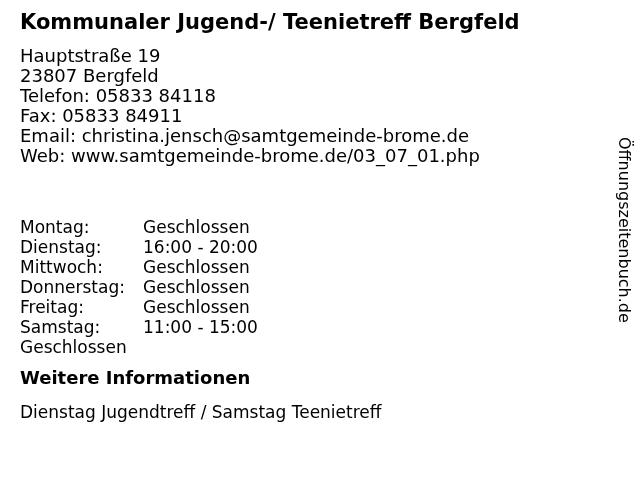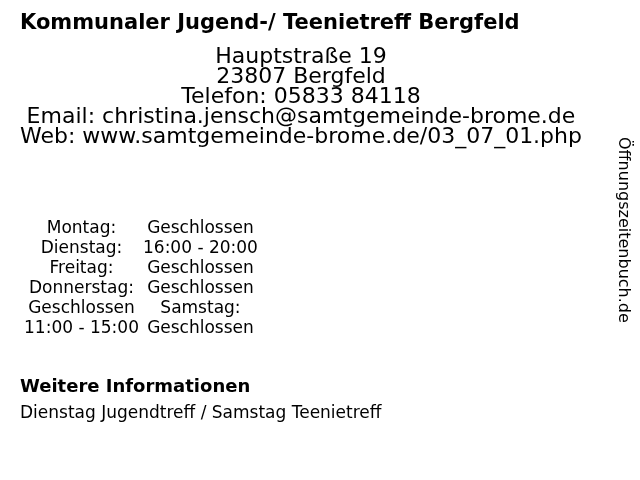--- a/index.html
+++ b/index.html
@@ -9,51 +9,50 @@
     background: #ffffff;
   }
   .page {
     position: relative;
     width: 640px;
     height: 438px;
     background: #ffffff;
     color: #000000;
     font-family: "DejaVu Sans", "Liberation Sans", sans-serif;
     overflow: hidden;
-    text-align: center;
   }
   .page-title {
     position: absolute;
     left: 20px;
     top: 10px;
     margin: 0;
     font-size: 21px;
     line-height: 25px;
     font-weight: 700;
     white-space: nowrap;
   }
   .contact-block {
     position: absolute;
     left: 20px;
     top: 46px;
-    font-size: 22px;
+    font-size: 18px;
     line-height: 20px;
   }
   .contact-block > div { white-space: nowrap; }
   .section-heading {
     position: absolute;
     left: 20px;
     margin: 0;
     font-size: 18px;
     line-height: 20px;
     font-weight: 700;
     white-space: nowrap;
   }
   .heading-hours { top: 183px; }
-  .heading-more  { top: 376px; }
+  .heading-more  { top: 368px; }
   .hours-table {
     position: absolute;
     left: 20px;
     top: 217px;
     display: grid;
     grid-template-columns: 123px auto;
     font-size: 17px;
     line-height: 20px;
   }
   .hours-table span { white-space: nowrap; }
@@ -80,34 +79,36 @@
 <body>
 
 <div class="page">
 
   <h1 class="page-title">Kommunaler Jugend-/ Teenietreff Bergfeld</h1>
 
   <div class="contact-block">
     <div>Hauptstraße 19</div>
     <div>23807 Bergfeld</div>
     <div>Telefon: 05833 84118</div>
+    <div>Fax: 05833 84911</div>
     <div>Email: christina.jensch@samtgemeinde-brome.de</div>
     <div>Web: www.samtgemeinde-brome.de/03_07_01.php</div>
   </div>
 
 
   <div class="hours-table">
     <span>Montag:</span>
     <span>Geschlossen</span>
     <span>Dienstag:</span>
     <span>16:00 - 20:00</span>
-    <span>Freitag:</span>
+    <span>Mittwoch:</span>
     <span>Geschlossen</span>
     <span>Donnerstag:</span>
     <span>Geschlossen</span>
+    <span>Freitag:</span>
     <span>Geschlossen</span>
     <span>Samstag:</span>
     <span>11:00 - 15:00</span>
     <span>Geschlossen</span>
   </div>
 
   <h2 class="section-heading heading-more">Weitere Informationen</h2>
 
   <div class="more-info-text">Dienstag Jugendtreff / Samstag Teenietreff</div>
 

